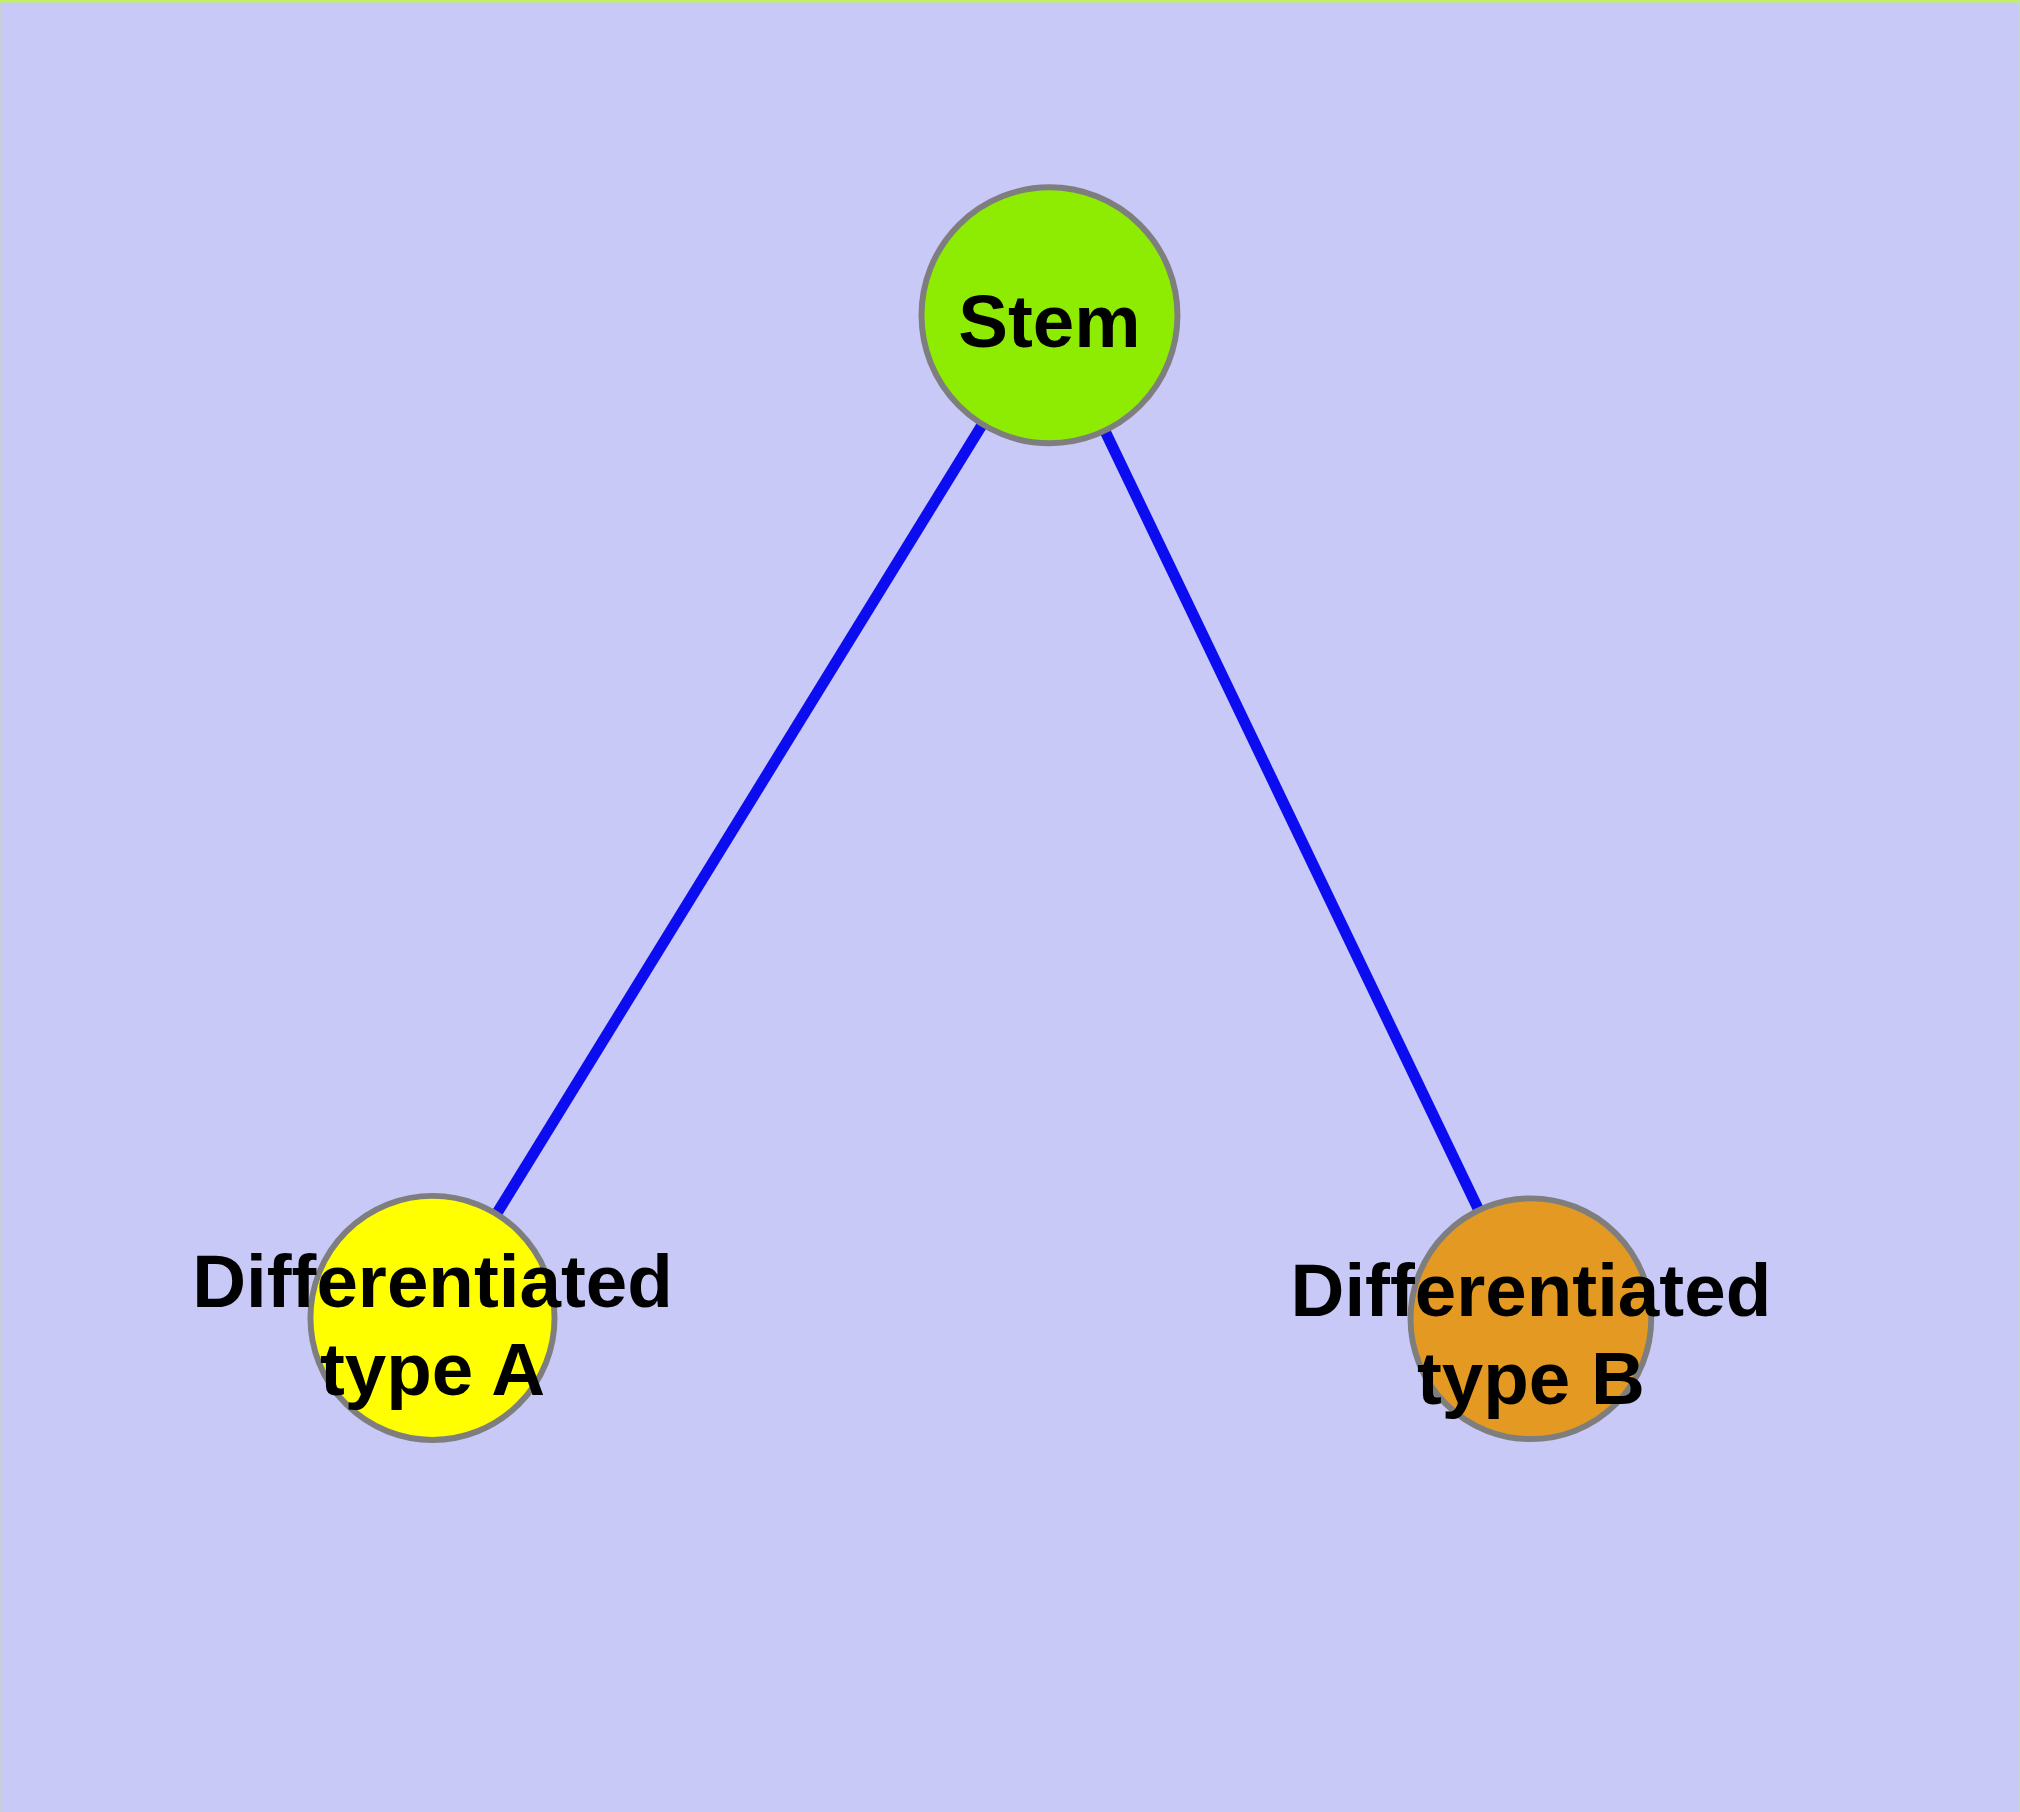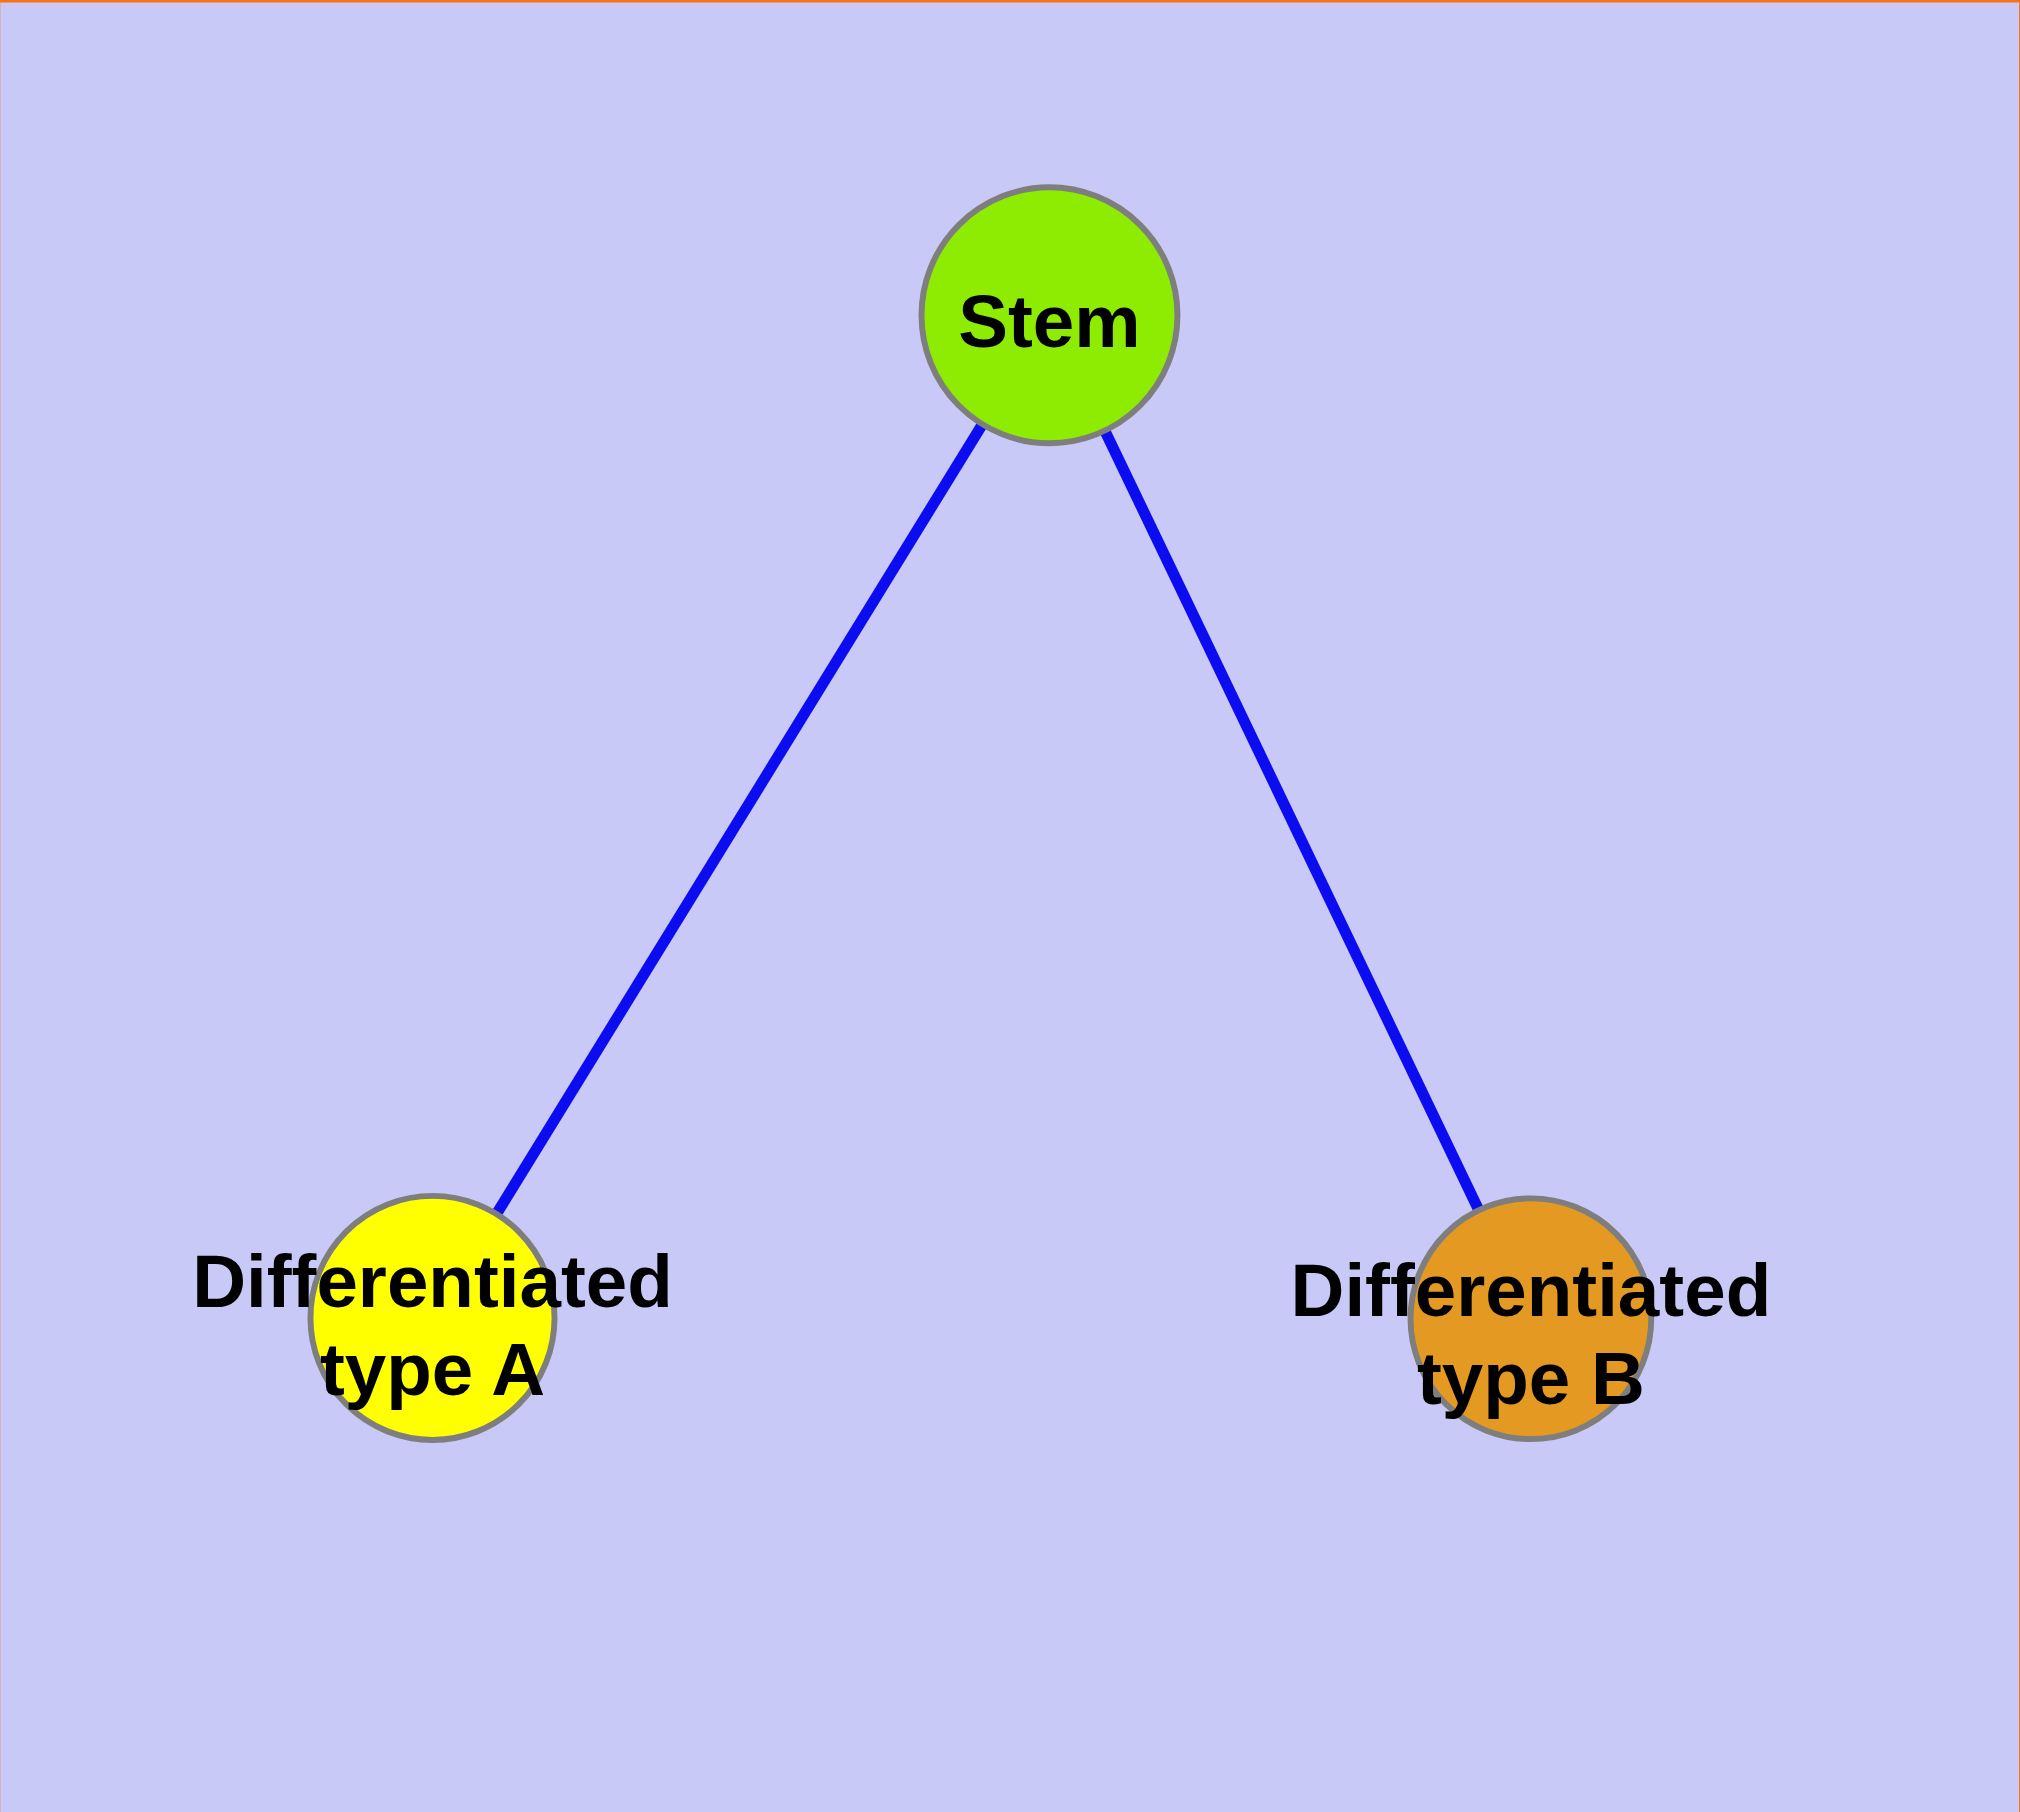--- a/index.html
+++ b/index.html
@@ -4,21 +4,21 @@
 <style>
   html, body {
     margin: 0;
     padding: 0;
     background: #ffffff;
   }
   .canvas {
     position: relative;
     width: 2021px;
     height: 1812px;
-    background: #f97316; 
+    background: #bef264; 
     overflow: hidden;
     font-family: "Liberation Sans", sans-serif;
   }
   svg.graph {
     position: absolute;
     left: 0;
     top: 0;
     width: 2021px;
     height: 1812px;
     display: block;

